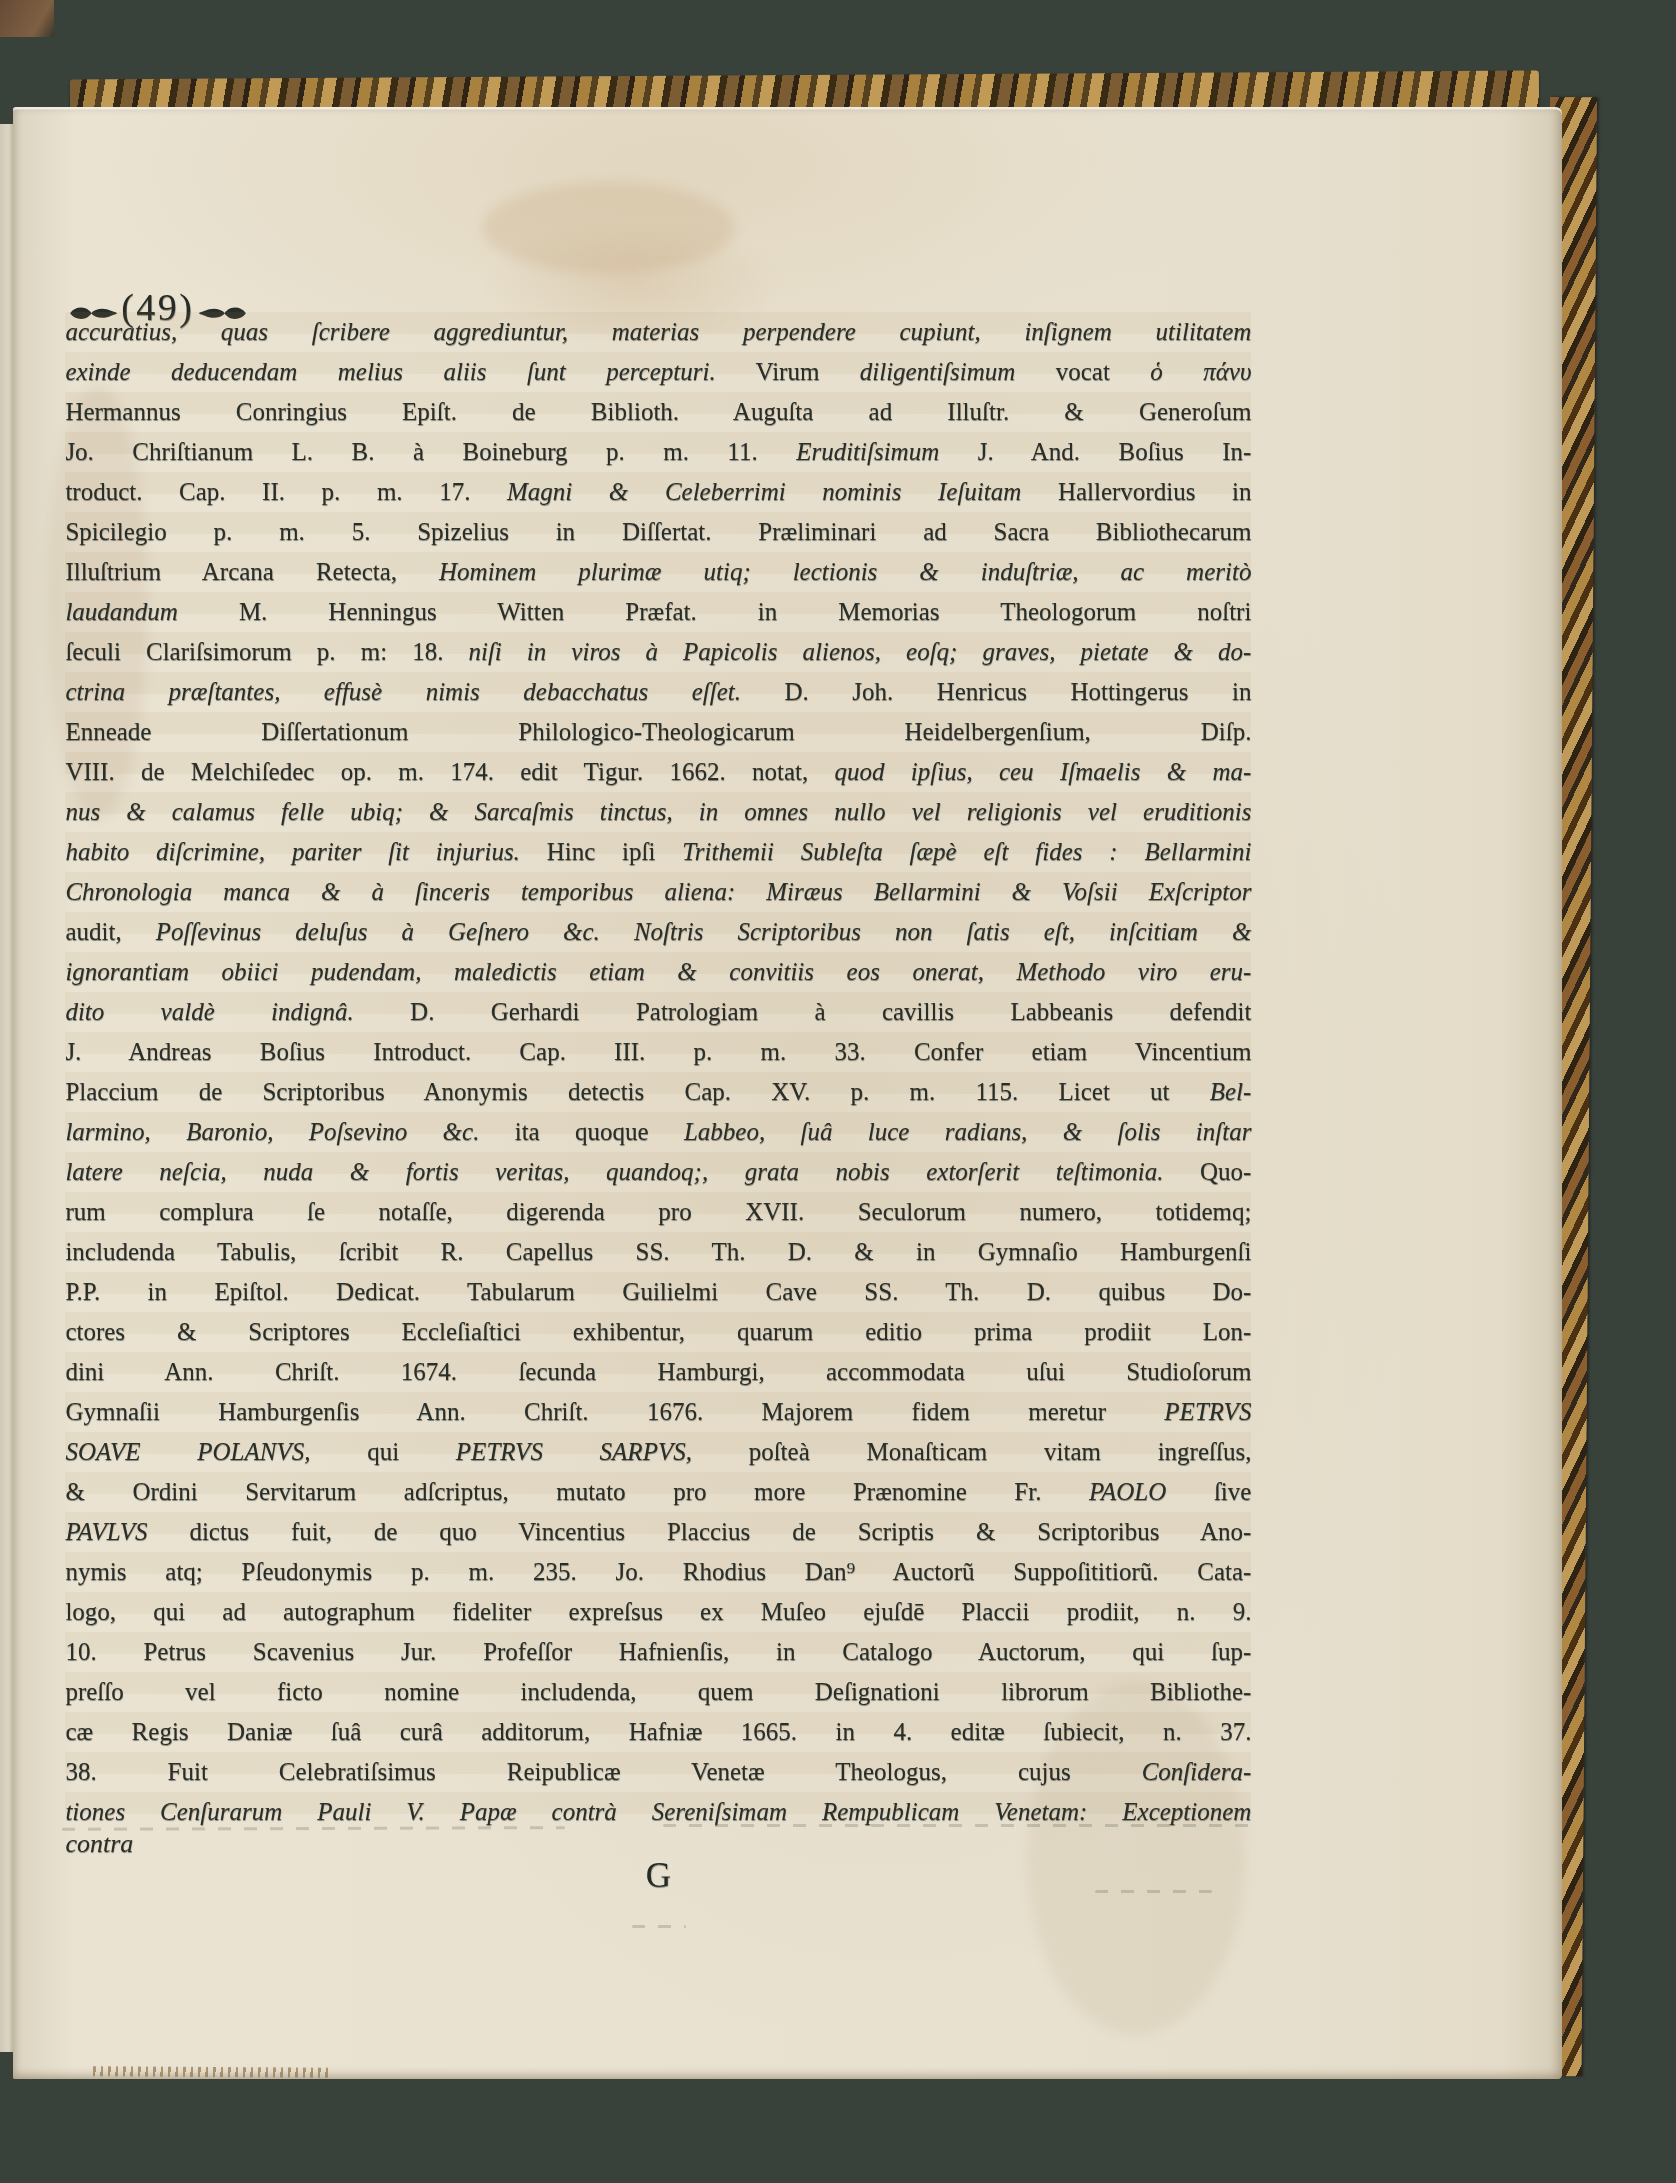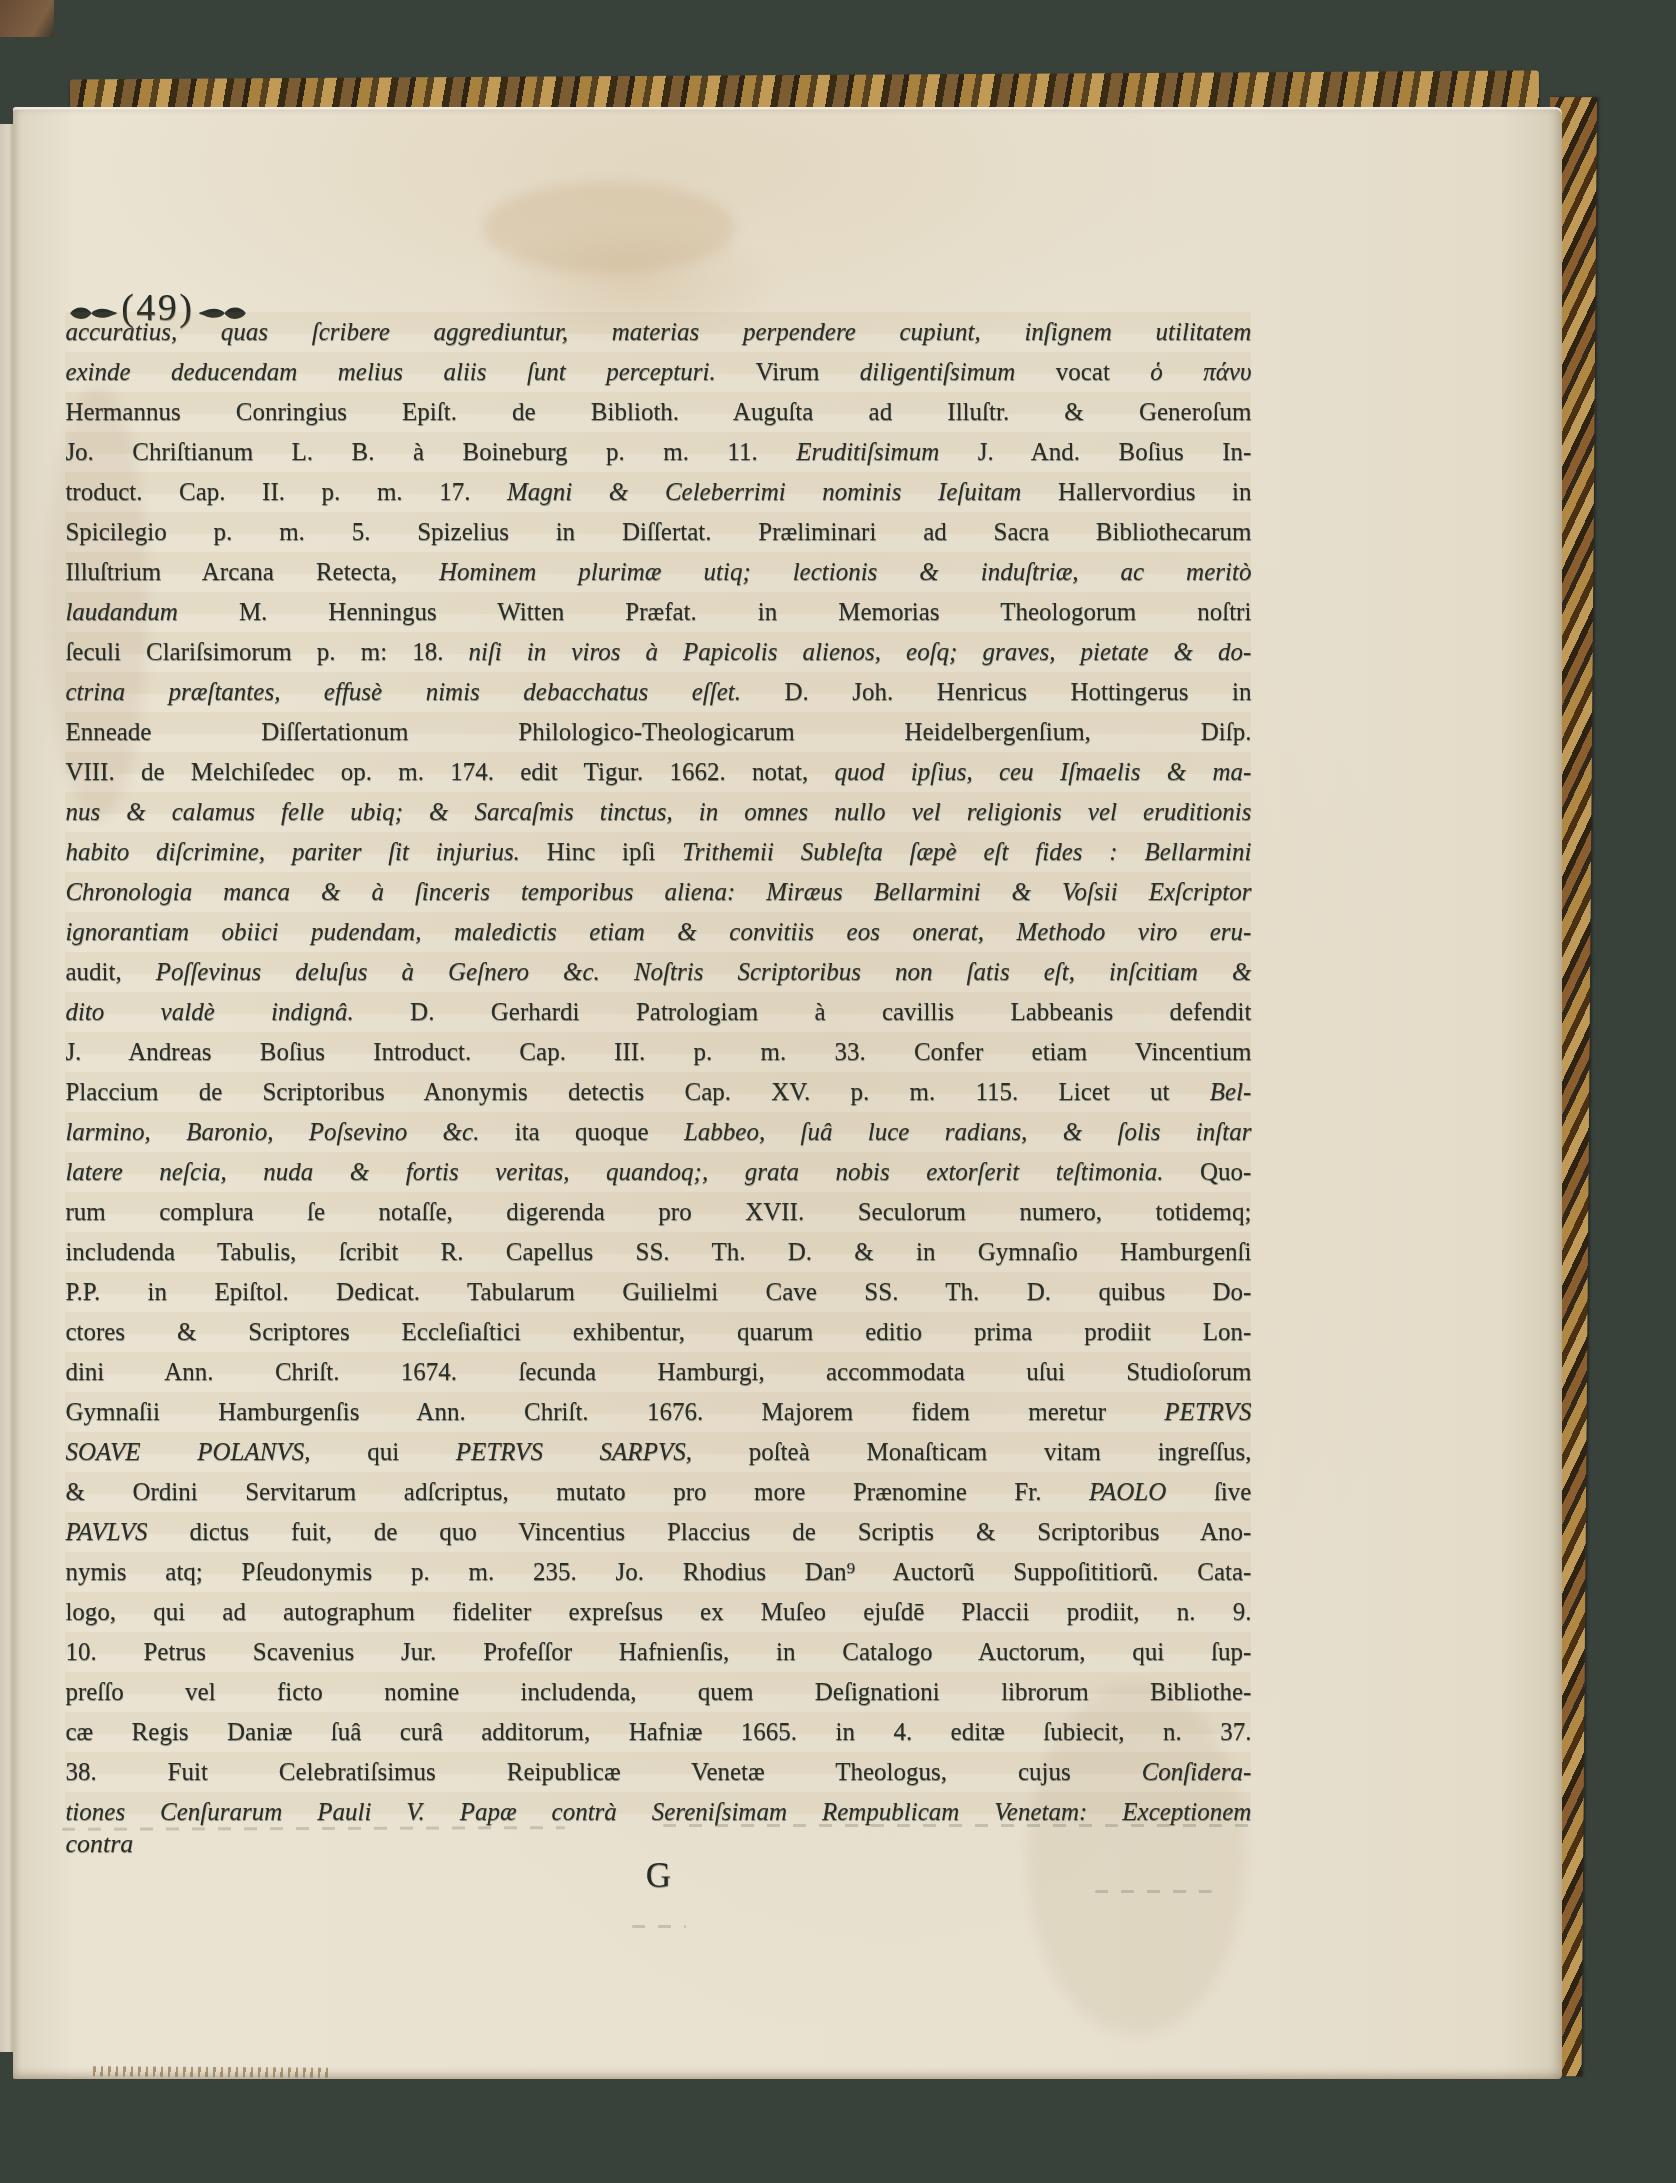--- a/index.html
+++ b/index.html
@@ -141,22 +141,22 @@
         <div class="line"><span>Spicilegio p. m. 5. Spizelius in Diſſertat. Præliminari ad Sacra Bibliothecarum</span></div>
         <div class="line"><span>Illuſtrium Arcana Retecta, </span><span class="it">Hominem plurimæ utiq; lectionis &amp; induſtriæ, ac meritò</span></div>
         <div class="line"><span class="it">laudandum</span><span> M. Henningus Witten Præfat. in Memorias Theologorum noſtri</span></div>
         <div class="line"><span>ſeculi Clariſsimorum p. m: 18. </span><span class="it">niſi in viros à Papicolis alienos, eoſq; graves, pietate &amp; do-</span></div>
         <div class="line"><span class="it">ctrina præſtantes, effusè nimis debacchatus eſſet.</span><span> D. Joh. Henricus Hottingerus in</span></div>
         <div class="line"><span>Enneade Diſſertationum Philologico-Theologicarum Heidelbergenſium, Diſp.</span></div>
         <div class="line"><span>VIII. de Melchiſedec op. m. 174. edit Tigur. 1662. notat, </span><span class="it">quod ipſius, ceu Iſmaelis &amp; ma-</span></div>
         <div class="line"><span class="it">nus &amp; calamus felle ubiq; &amp; Sarcaſmis tinctus, in omnes nullo vel religionis vel eruditionis</span></div>
         <div class="line"><span class="it">habito diſcrimine, pariter ſit injurius.</span><span> Hinc ipſi </span><span class="it">Trithemii Subleſta ſæpè eſt fides : Bellarmini</span></div>
         <div class="line"><span class="it">Chronologia manca &amp; à ſinceris temporibus aliena: Miræus Bellarmini &amp; Voſsii Exſcriptor</span></div>
+        <div class="line"><span>audit, </span><span class="it">Poſſevinus deluſus à Geſnero &amp;c. Noſtris Scriptoribus non ſatis eſt, inſcitiam &amp;</span></div>
         <div class="line"><span class="it">ignorantiam obiici pudendam, maledictis etiam &amp; convitiis eos onerat, Methodo viro eru-</span></div>
-        <div class="line"><span>audit, </span><span class="it">Poſſevinus deluſus à Geſnero &amp;c. Noſtris Scriptoribus non ſatis eſt, inſcitiam &amp;</span></div>
         <div class="line"><span class="it">dito valdè indignâ.</span><span> D. Gerhardi Patrologiam à cavillis Labbeanis defendit</span></div>
         <div class="line"><span>J. Andreas Boſius Introduct. Cap. III. p. m. 33. Confer etiam Vincentium</span></div>
         <div class="line"><span>Placcium de Scriptoribus Anonymis detectis Cap. XV. p. m. 115. Licet ut </span><span class="it">Bel-</span></div>
         <div class="line"><span class="it">larmino, Baronio, Poſsevino &amp;c.</span><span> ita quoque </span><span class="it">Labbeo, ſuâ luce radians, &amp; ſolis inſtar</span></div>
         <div class="line"><span class="it">latere neſcia, nuda &amp; fortis veritas, quandoq;, grata nobis extorſerit teſtimonia.</span><span> Quo-</span></div>
         <div class="line"><span>rum complura ſe notaſſe, digerenda pro XVII. Seculorum numero, totidemq;</span></div>
         <div class="line"><span>includenda Tabulis, ſcribit R. Capellus SS. Th. D. &amp; in Gymnaſio Hamburgenſi</span></div>
         <div class="line"><span>P.P. in Epiſtol. Dedicat. Tabularum Guilielmi Cave SS. Th. D. quibus Do-</span></div>
         <div class="line"><span>ctores &amp; Scriptores Eccleſiaſtici exhibentur, quarum editio prima prodiit Lon-</span></div>
         <div class="line"><span>dini Ann. Chriſt. 1674. ſecunda Hamburgi, accommodata uſui Studioſorum</span></div>

